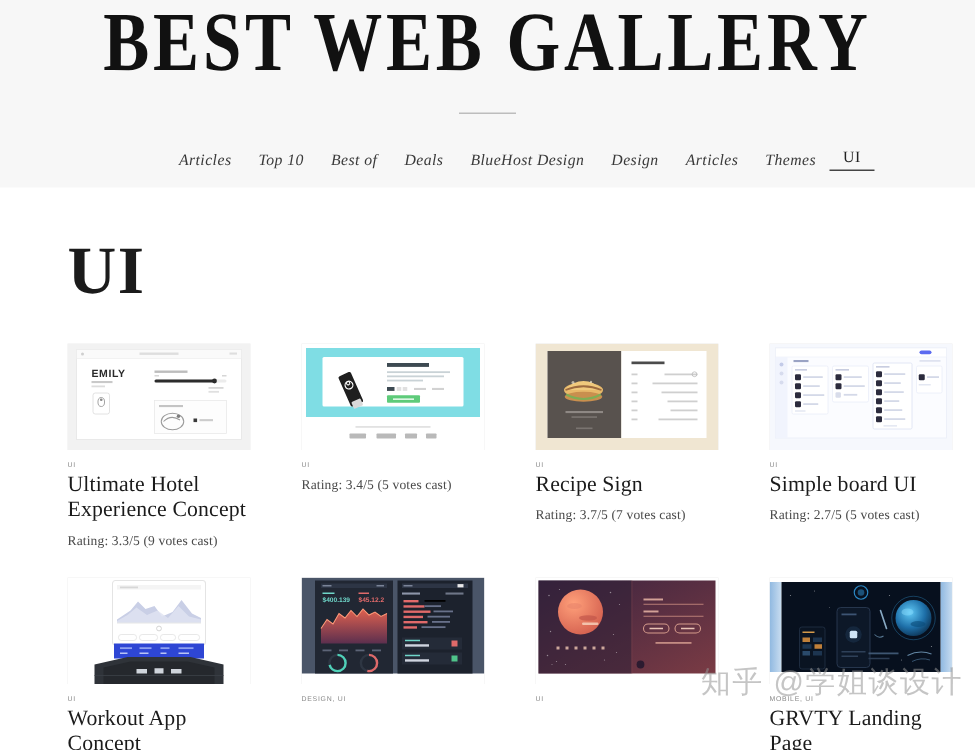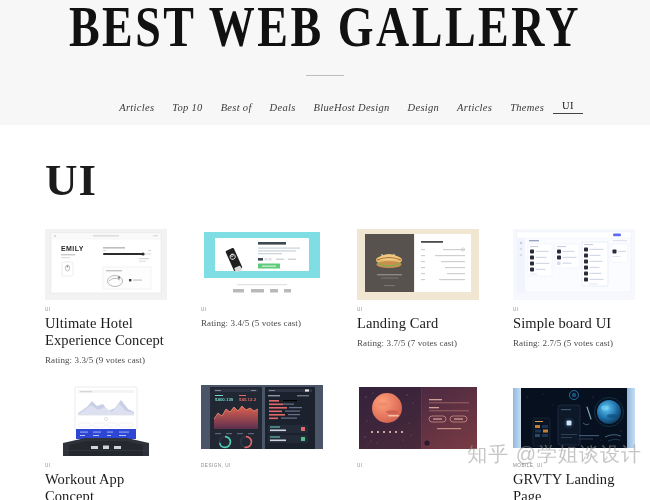--- a/index.html
+++ b/index.html
@@ -258,21 +258,21 @@
             <rect x="64" y="44" width="4" height="1.2" fill="#cfcfcf"></rect>
               <rect x="90" y="44" width="18" height="1.2" fill="#cfcfcf"></rect>
             <rect x="64" y="50" width="4" height="1.2" fill="#cfcfcf"></rect>
               <rect x="82" y="50" width="26" height="1.2" fill="#cfcfcf"></rect>
           </g>
           <circle cx="106" cy="20.5" r="1.6" fill="none" stroke="#b5b5b5" stroke-width="0.5"></circle>
           <rect x="57" y="5" width="0.6" height="58" fill="#e6e2dc"></rect>
         </svg>
       </div>
       <div class="card-tag">UI</div>
-      <div class="card-title">Landing Card</div>
+      <div class="card-title">Recipe Sign</div>
       <div class="card-rating">Rating: 3.7/5 (7 votes cast)</div>
     </div>
 
     <div class="card">
       <div class="thumb">
         <svg class="t-svg" viewBox="0 0 122 71">
           <rect width="122" height="71" fill="#f6f8fd"></rect>
           <rect x="4" y="3" width="114" height="60" fill="#fbfcff" stroke="#e9edf7" stroke-width="0.5"></rect>
           <rect x="4" y="3" width="114" height="6" fill="#ffffff" stroke="#eceff7" stroke-width="0.4"></rect>
           <rect x="100" y="4.6" width="8" height="2.6" rx="1.3" fill="#5c6bf0"></rect>

